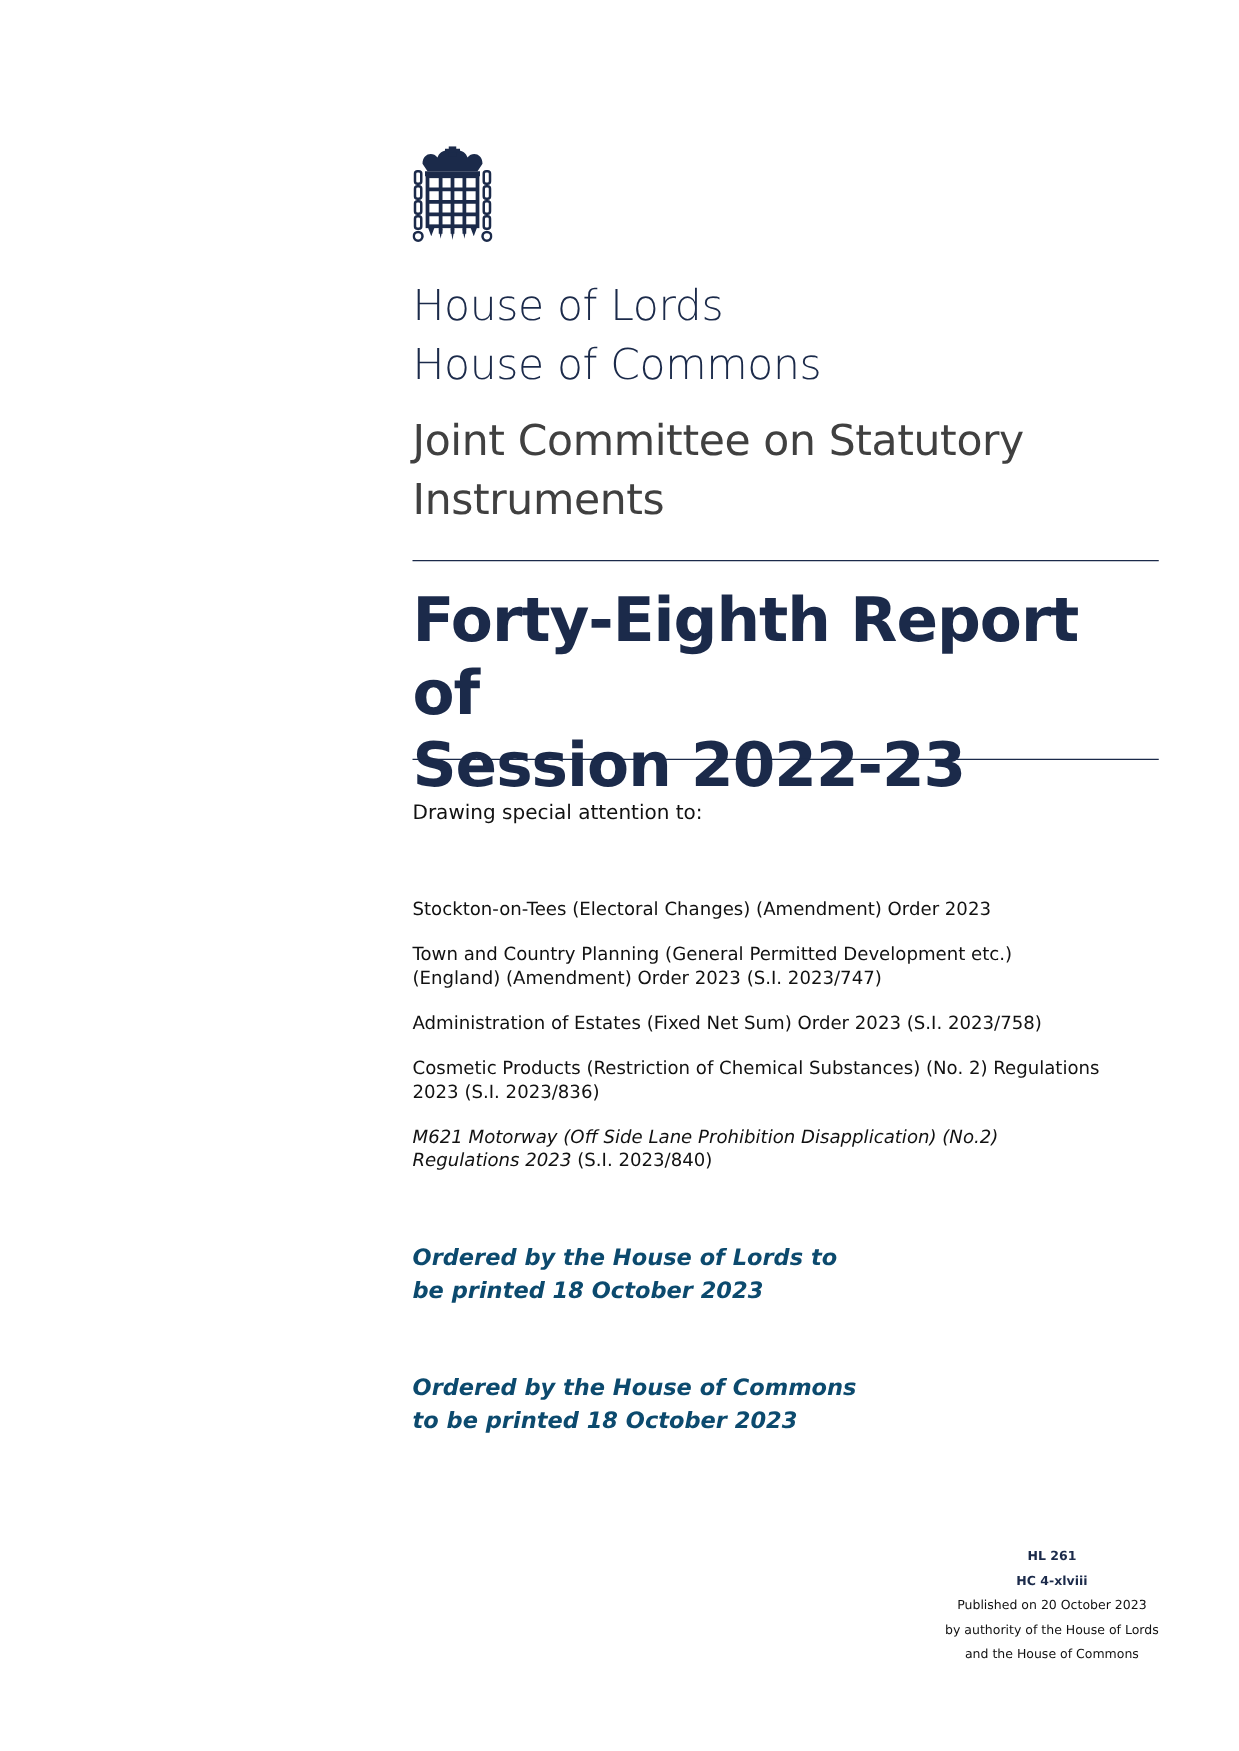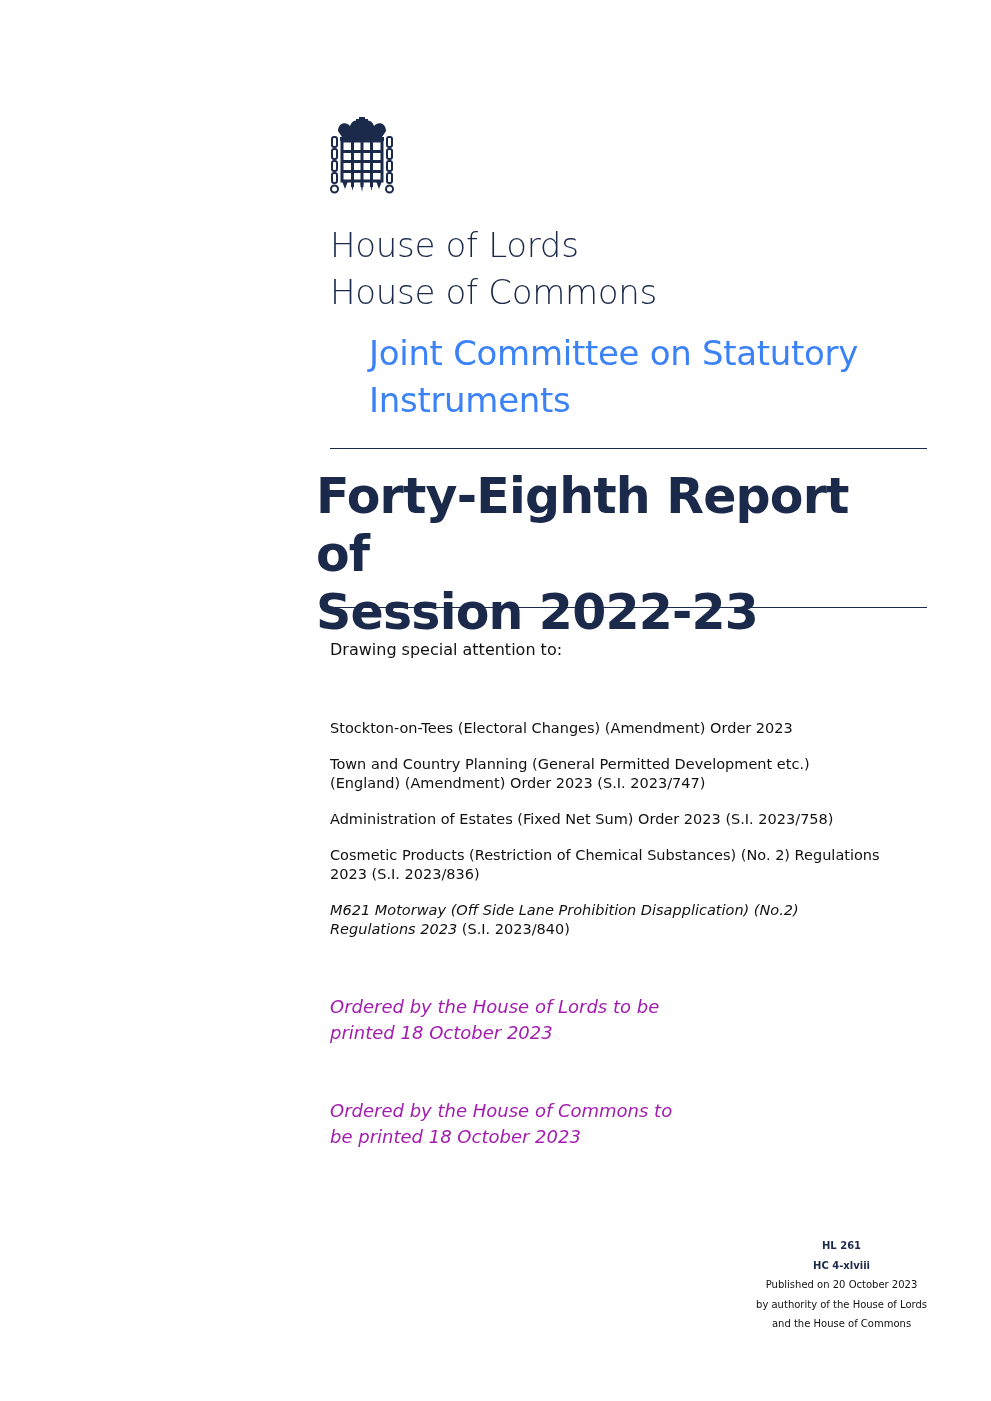--- a/index.html
+++ b/index.html
@@ -1,27 +1,27 @@
 <!DOCTYPE html>
 <html><head>
 <meta charset="utf-8">
 <style>
   html, body { margin:0; padding:0; background:#ffffff; }
   body { width:991px; height:1401px; position:relative; overflow:hidden; font-family:"DejaVu Sans", sans-serif; color:#1a1a1a; }
   .logo { position:absolute; left:330px; top:117px; width:64px; height:78px; }
   .houses { position:absolute; left:330px; top:222px; font-size:34px; line-height:47px; color:#1b2a4a; font-weight:300; letter-spacing:-0.3px; }
-  .committee { position:absolute; left:330px; top:330px; width:597px; font-size:34px; line-height:47px; color:#3b82f6; letter-spacing:-0.3px;margin-left:39px; }
+  .committee { position:absolute; left:330px; top:330px; width:597px; font-size:34px; line-height:47px; color:#404040; letter-spacing:-0.3px; }
   .rule { position:absolute; left:330px; width:597px; height:1px; background:#1b2a4a; }
-  .report-title { position:absolute; left:316px; top:468px; width:600px; font-size:49px; line-height:58px; font-weight:bold; color:#1b2a4a; letter-spacing:-0.8px; }
+  .report-title { position:absolute; left:330px; top:468px; width:600px; font-size:49px; line-height:58px; font-weight:bold; color:#1b2a4a; letter-spacing:-0.8px; }
   .drawing { position:absolute; left:330px; top:640px; font-size:16px; font-weight:normal; color:#111; }
   .items { position:absolute; left:330px; top:716px; width:600px; font-size:14.5px; line-height:19px; color:#111; }
   .item { margin:3px 0 17px 0; }
   .item b { font-weight:normal; }
   .item.ital .nm { font-style:italic; }
-  .ordered { position:absolute; left:330px; width:360px; font-size:18px; line-height:26px; font-style:italic; color:#a21caf; }
+  .ordered { position:absolute; left:330px; width:360px; font-size:18px; line-height:26px; font-style:italic; color:#0c4a6e;font-weight:bold; }
   .footer { position:absolute; right:64px; top:1236px; text-align:center; font-size:10px; line-height:19.5px; color:#111; }
   .footer .num { font-weight:bold; color:#1b2a4a; }
 </style>
 </head>
 <body>
 
 <div class="logo">
   <svg width="64" height="78" viewBox="0 0 64 78">
     <g fill="#1b2a4a">
 

